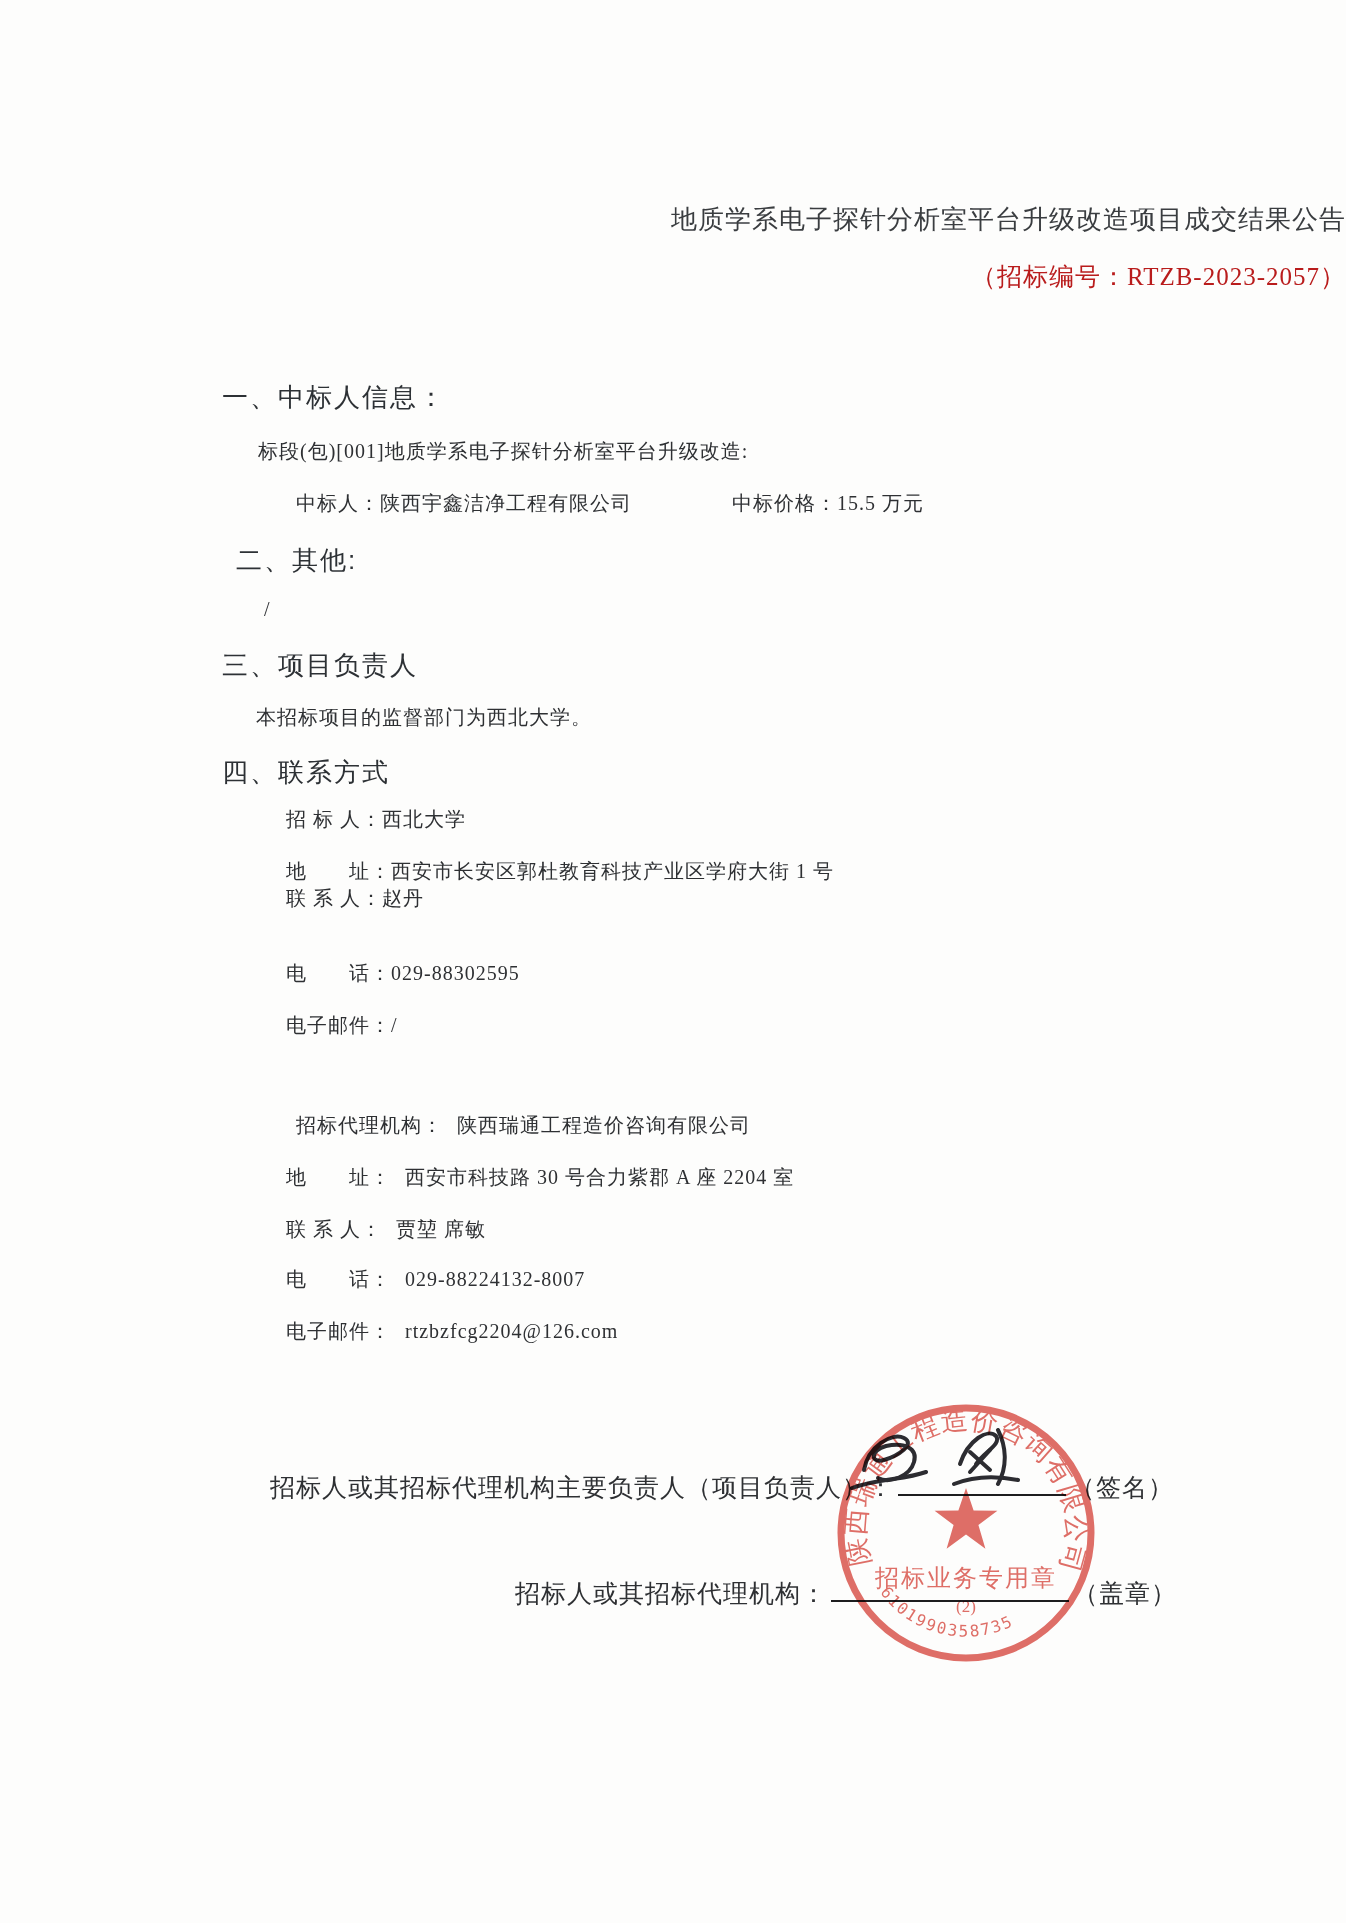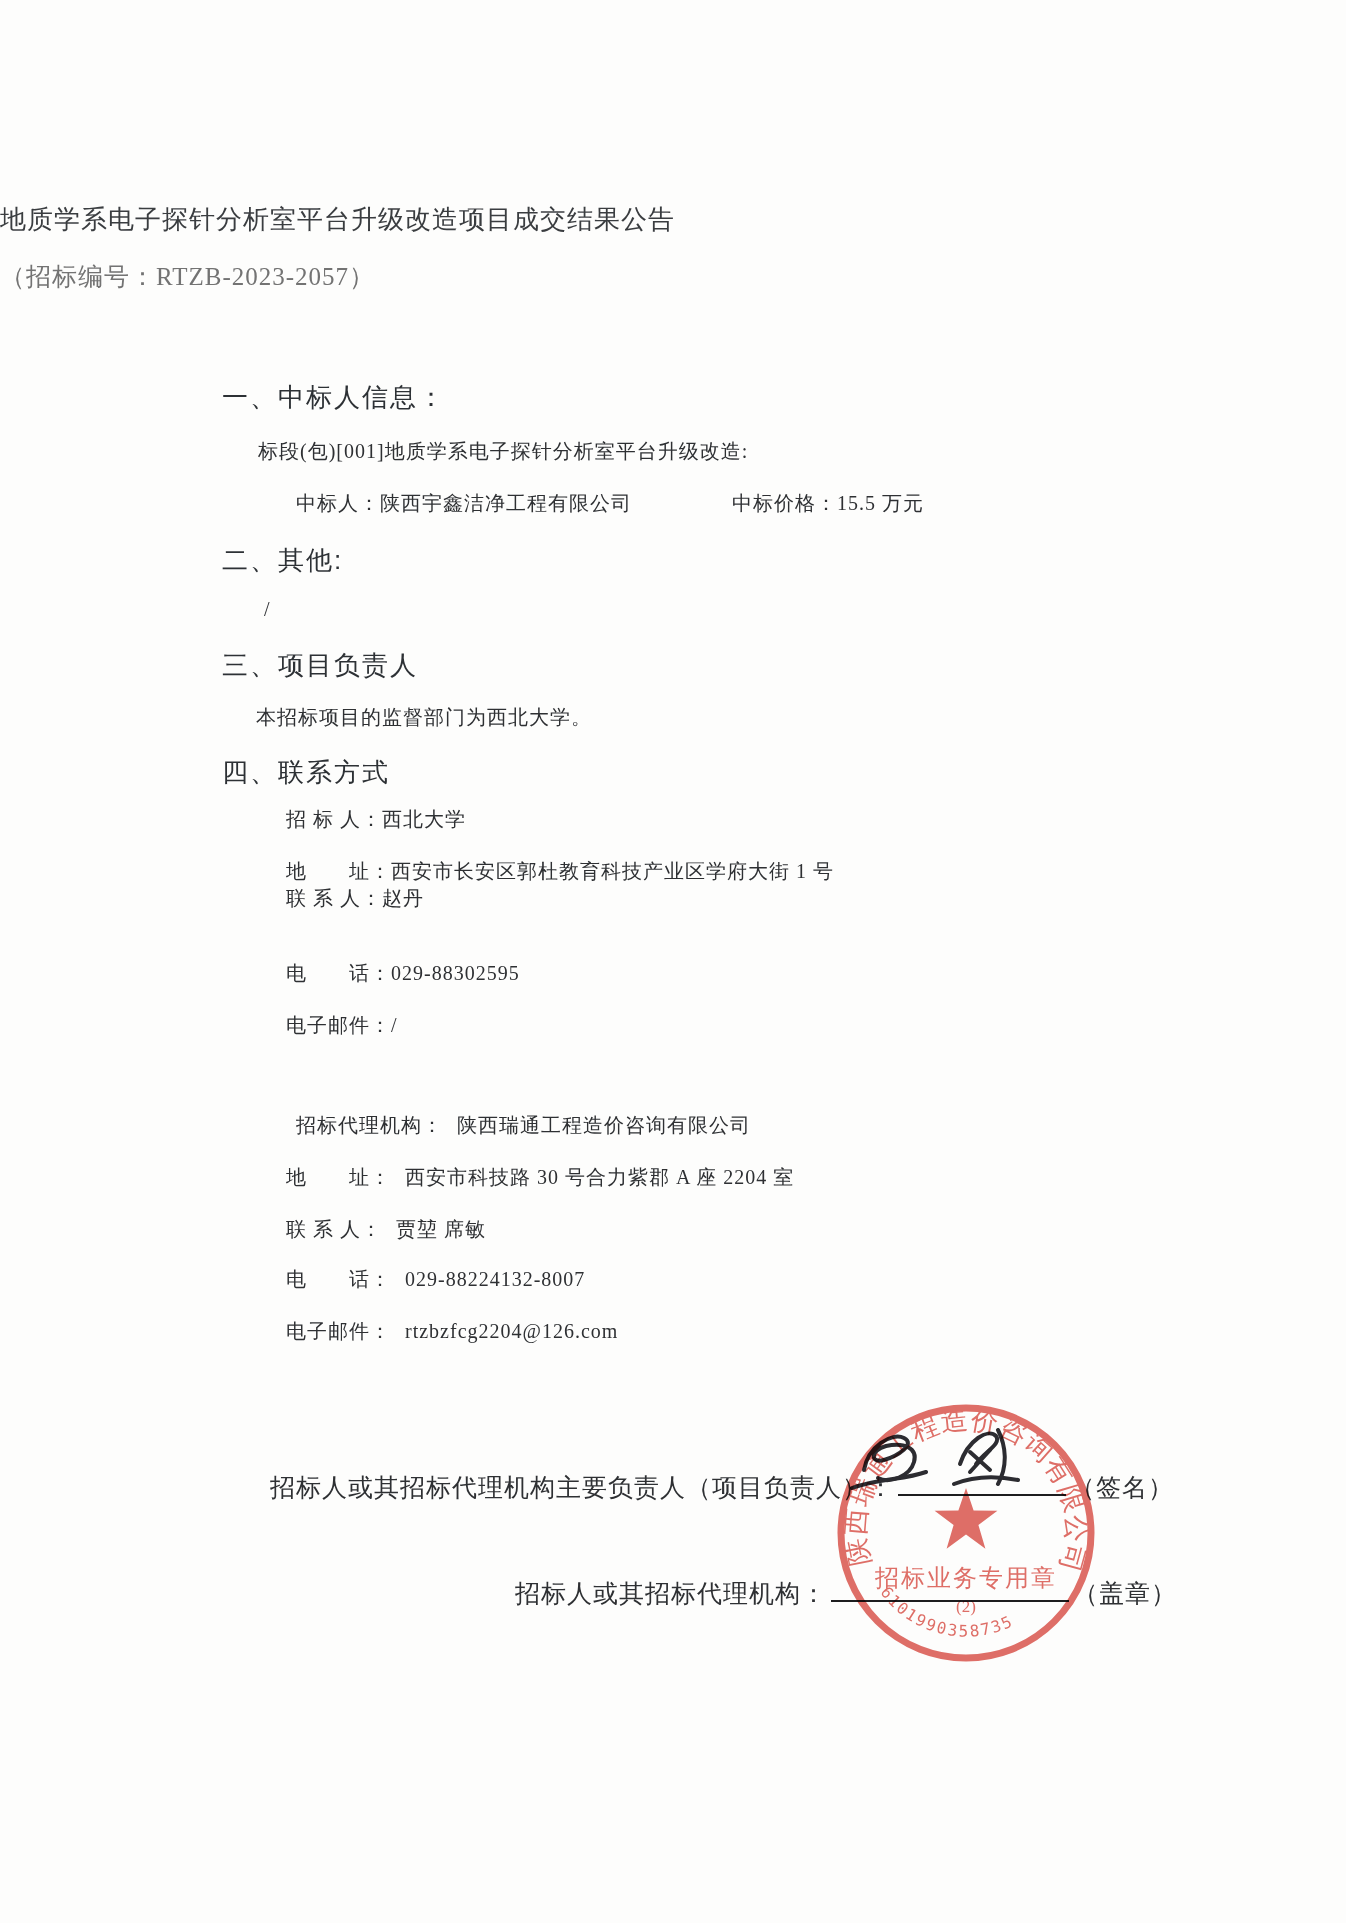--- a/index.html
+++ b/index.html
@@ -6,23 +6,23 @@
   .page{
     position:relative;
     width:1346px;height:1923px;
     margin:0 auto;
     background:#fdfdfc;
     overflow:hidden;
     font-family:"Liberation Serif","DejaVu Serif",serif;
     color:#2e3033;
   }
   .abs{position:absolute;white-space:nowrap;}
-  .centered{left:0;width:1346px;text-align:left;}
+  .centered{left:0;width:1346px;text-align:right;}
   .doc-title{font-size:26px;letter-spacing:1px;color:#3a3d40;}
-  .doc-subtitle{font-size:25px;letter-spacing:1px;color:#737373;}
+  .doc-subtitle{font-size:25px;letter-spacing:1px;color:#b91c1c;}
   .heading{
     font-family:"Liberation Sans","DejaVu Sans",sans-serif;
     font-weight:normal;font-size:26px;color:#2d3135;letter-spacing:2px;
   }
   .body-text{font-size:20px;color:#2e3033;letter-spacing:1px;}
   .row-label{display:inline-block;margin-left:24px;}
   .row-value{display:inline-block;}
   .agency-row .row-value{margin-left:14px;}
   .sig-line{font-size:25px;color:#2e3033;letter-spacing:1px;}
   .blank{
@@ -53,21 +53,21 @@
 
     <div class="abs heading" style="left:222px;top:380px">一、中标人信息：</div>
     <div class="abs body-text" style="left:258px;top:438px">标段(包)[001]地质学系电子探针分析室平台升级改造:</div>
     <div class="abs body-text" style="left:296px;top:490px">
       <span>中标人：</span><span>陕西宇鑫洁净工程有限公司</span>
     </div>
     <div class="abs body-text" style="left:732px;top:490px">
       <span>中标价格：</span><span>15.5 万元</span>
     </div>
 
-    <div class="abs heading" style="left:222px;top:543px">二、其他:</div>
+    <div class="abs heading" style="left:236px;top:543px">二、其他:</div>
     <div class="abs body-text" style="left:264px;top:598px">/</div>
 
     <div class="abs heading" style="left:222px;top:648px">三、项目负责人</div>
     <div class="abs body-text" style="left:256px;top:704px">本招标项目的监督部门为西北大学。</div>
 
     <div class="abs heading" style="left:222px;top:755px">四、联系方式</div>
 
     <div class="abs body-text" style="left:262px;top:806px">
       <span class="row-label">招 标 人：</span><span class="row-value">西北大学</span>
     </div>

